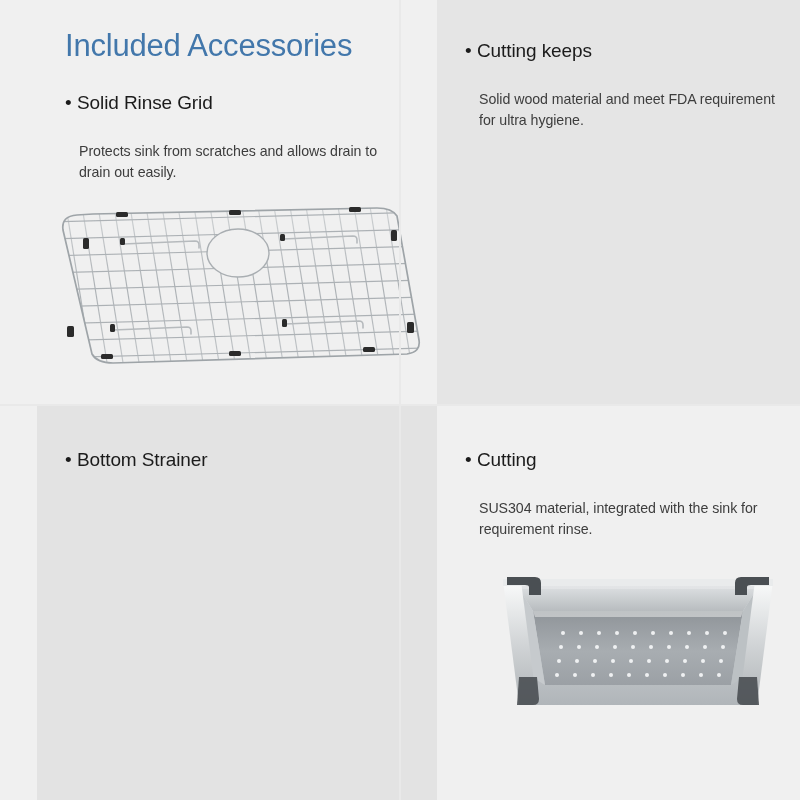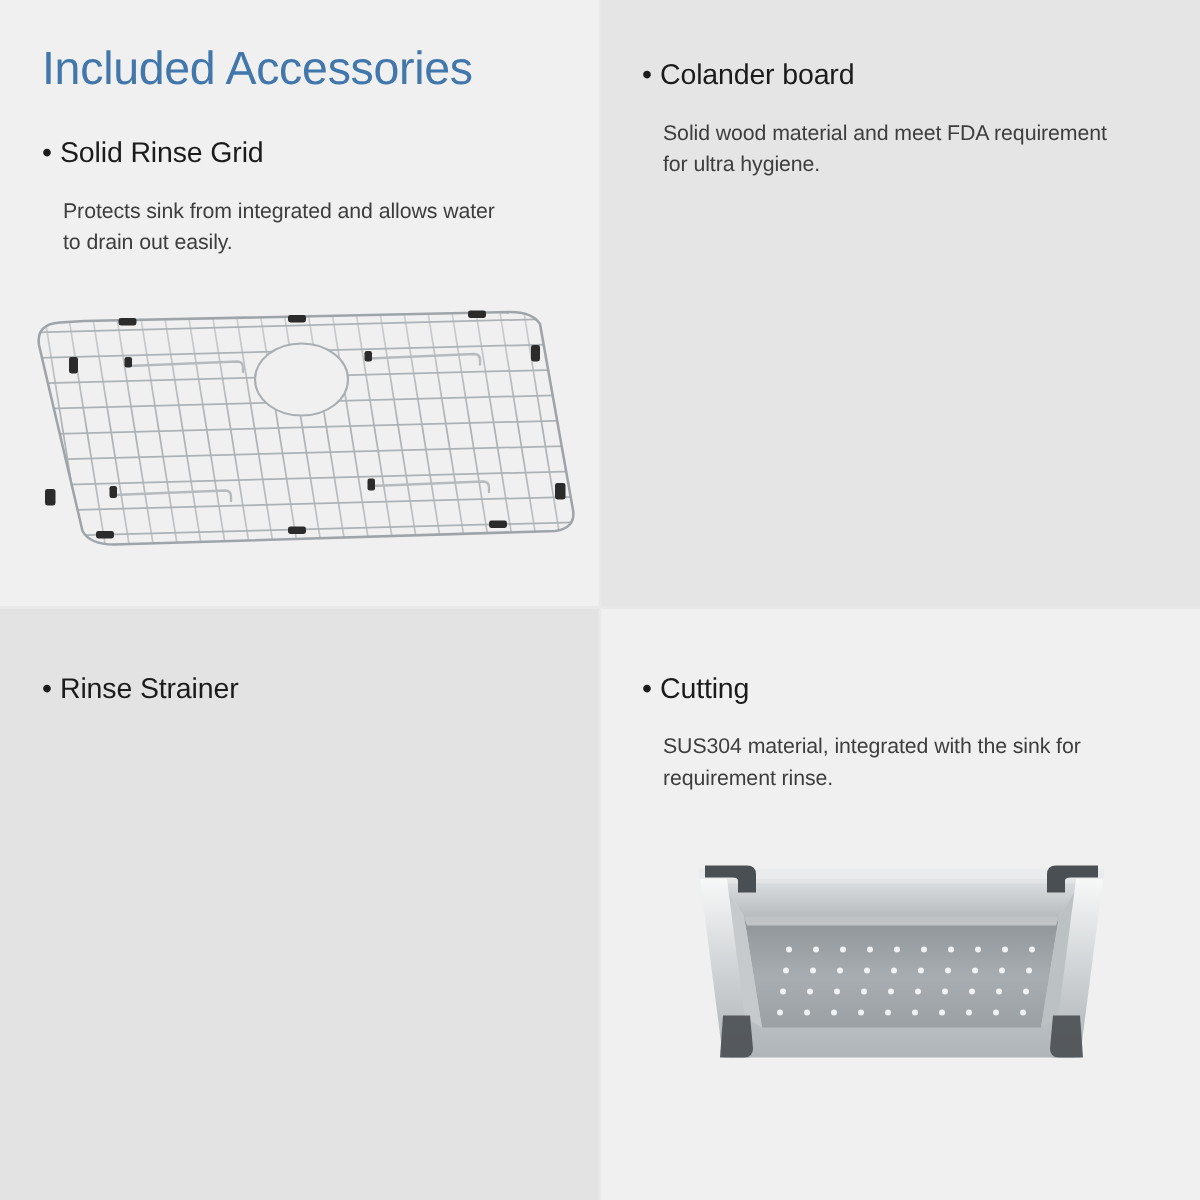--- a/index.html
+++ b/index.html
@@ -8,20 +8,21 @@
     font-family:"Liberation Sans", sans-serif;
     background:#f0f0f0;
     overflow:hidden;
   }
   .sheet {
     position:relative;
     width:800px; height:768px;
     display:grid;
     grid-template-columns:400px 400px;
     grid-template-rows:405px 395px;
+    padding-left:37px;
   }
   .quad { position:relative; overflow:hidden; }
   .q-tl { background:#f0f0f0; }
   .q-tr { background:#e5e5e5; }
   .q-bl { background:#e3e3e3; }
   .q-br { background:#f0f0f0; }
 
   .divider-v {
     position:absolute; left:399px; top:0; width:2px; height:800px;
     background:#e9e9e9; z-index:5;
@@ -47,21 +48,21 @@
   .bullet {
     width:12px; flex:0 0 12px;
     font-size:19px; line-height:26px; color:#1b1b1b;
     text-align:left;
   }
   .head-text {
     font-size:19px; line-height:26px;
     color:#1b1b1b; letter-spacing:-0.1px; font-weight:400;
   }
   .desc {
-    margin-top:15px; margin-left:14px;
+    margin-top:25px; margin-left:14px;
     font-size:14.2px; line-height:21px;
     color:#3d3d3d; letter-spacing:-0.05px;
     max-width:300px;
   }
 
   
   .grid-wrap { position:absolute; left:10px; top:200px; width:380px; height:175px; }
   .grid-wrap svg { display:block; }
 
   
@@ -73,21 +74,21 @@
 <div class="sheet">
 
   <div class="quad q-tl">
     <div class="page-title">Included Accessories</div>
 
     <div class="block tl">
       <div class="head-row">
         <span class="bullet">•</span>
         <span class="head-text">Solid Rinse Grid</span>
       </div>
-      <div class="desc">Protects sink from integrated and allows water to drain out easily.</div>
+      <div class="desc">Protects sink from scratches and allows drain to drain out easily.</div>
     </div>
 
     <div class="grid-wrap">
       <svg width="380" height="175" viewBox="0 0 380 175">
         <defs>
           <clipPath id="gridClip">
             <path d="M46,14 L330,8 Q345,8 350,16 L372,140 Q374,152 360,154 L66,163 Q50,163 45,154 L16,30 Q14,16 30,15 Z"></path>
           </clipPath>
           <linearGradient id="wireG" x1="0" y1="0" x2="1" y2="1">
             <stop offset="0%" stop-color="#cfd2d4"></stop>
@@ -162,32 +163,32 @@
           <rect x="235" y="119" width="5" height="8" rx="1.5"></rect>
         </g>
       </svg>
     </div>
   </div>
 
   <div class="quad q-tr">
     <div class="block tr">
       <div class="head-row">
         <span class="bullet">•</span>
-        <span class="head-text">Colander board</span>
+        <span class="head-text">Cutting keeps</span>
       </div>
       <div class="desc">Solid wood material and meet FDA requirement for ultra hygiene.</div>
     </div>
 
   </div>
 
   <div class="quad q-bl">
     <div class="block bl">
       <div class="head-row">
         <span class="bullet">•</span>
-        <span class="head-text">Rinse Strainer</span>
+        <span class="head-text">Bottom Strainer</span>
       </div>
     </div>
 
   </div>
 
   <div class="quad q-br">
     <div class="block br">
       <div class="head-row">
         <span class="bullet">•</span>
         <span class="head-text">Cutting</span>

